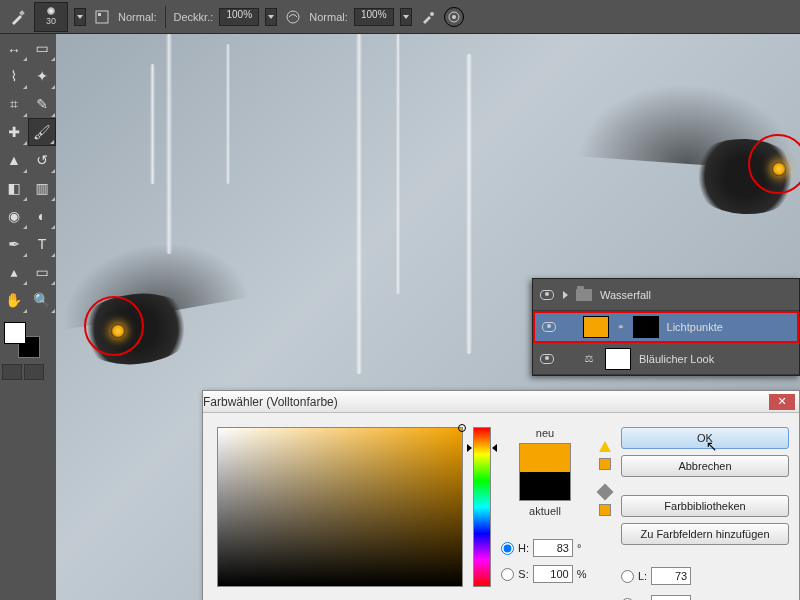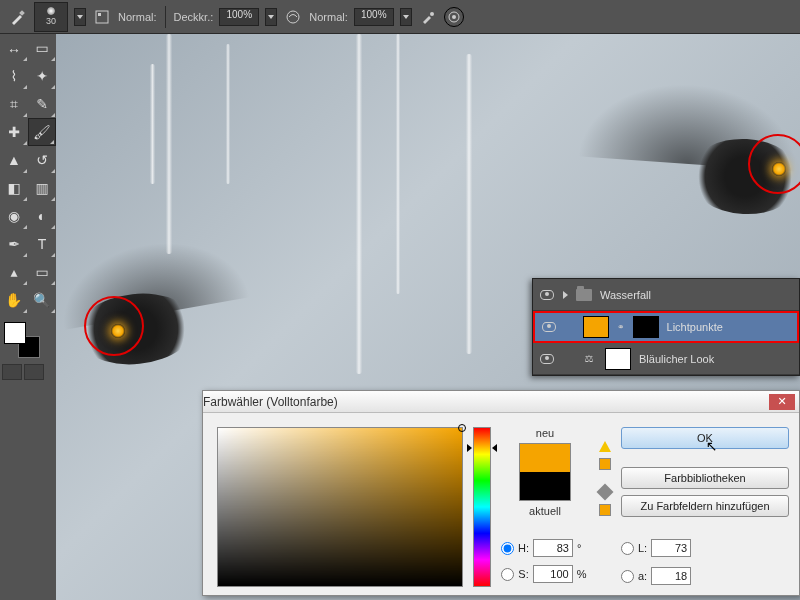--- a/index.html
+++ b/index.html
@@ -271,20 +271,23 @@
       <div class="warn-sq"></div>
       <div style="height:4px"></div>
       <div class="cube-ic"></div>
       <div class="warn-sq"></div>
     </div>
     <div class="btn-col">
       <div class="ps-btn primary">
         <span>OK</span>
         <span class="cursor-arrow">↖</span>
       </div>
+      <div class="ps-btn">
+          <span>Abbrechen</span>
+        </div>
       <div style="height:6px"></div>
       <div class="ps-btn">
           <span>Farbbibliotheken</span>
         </div>
       <div class="ps-btn">
           <span>Zu Farbfeldern hinzufügen</span>
         </div>
       <div class="num-row" style="margin-top:16px;">
         <div class="num-group">
           <input type="radio" style="">

